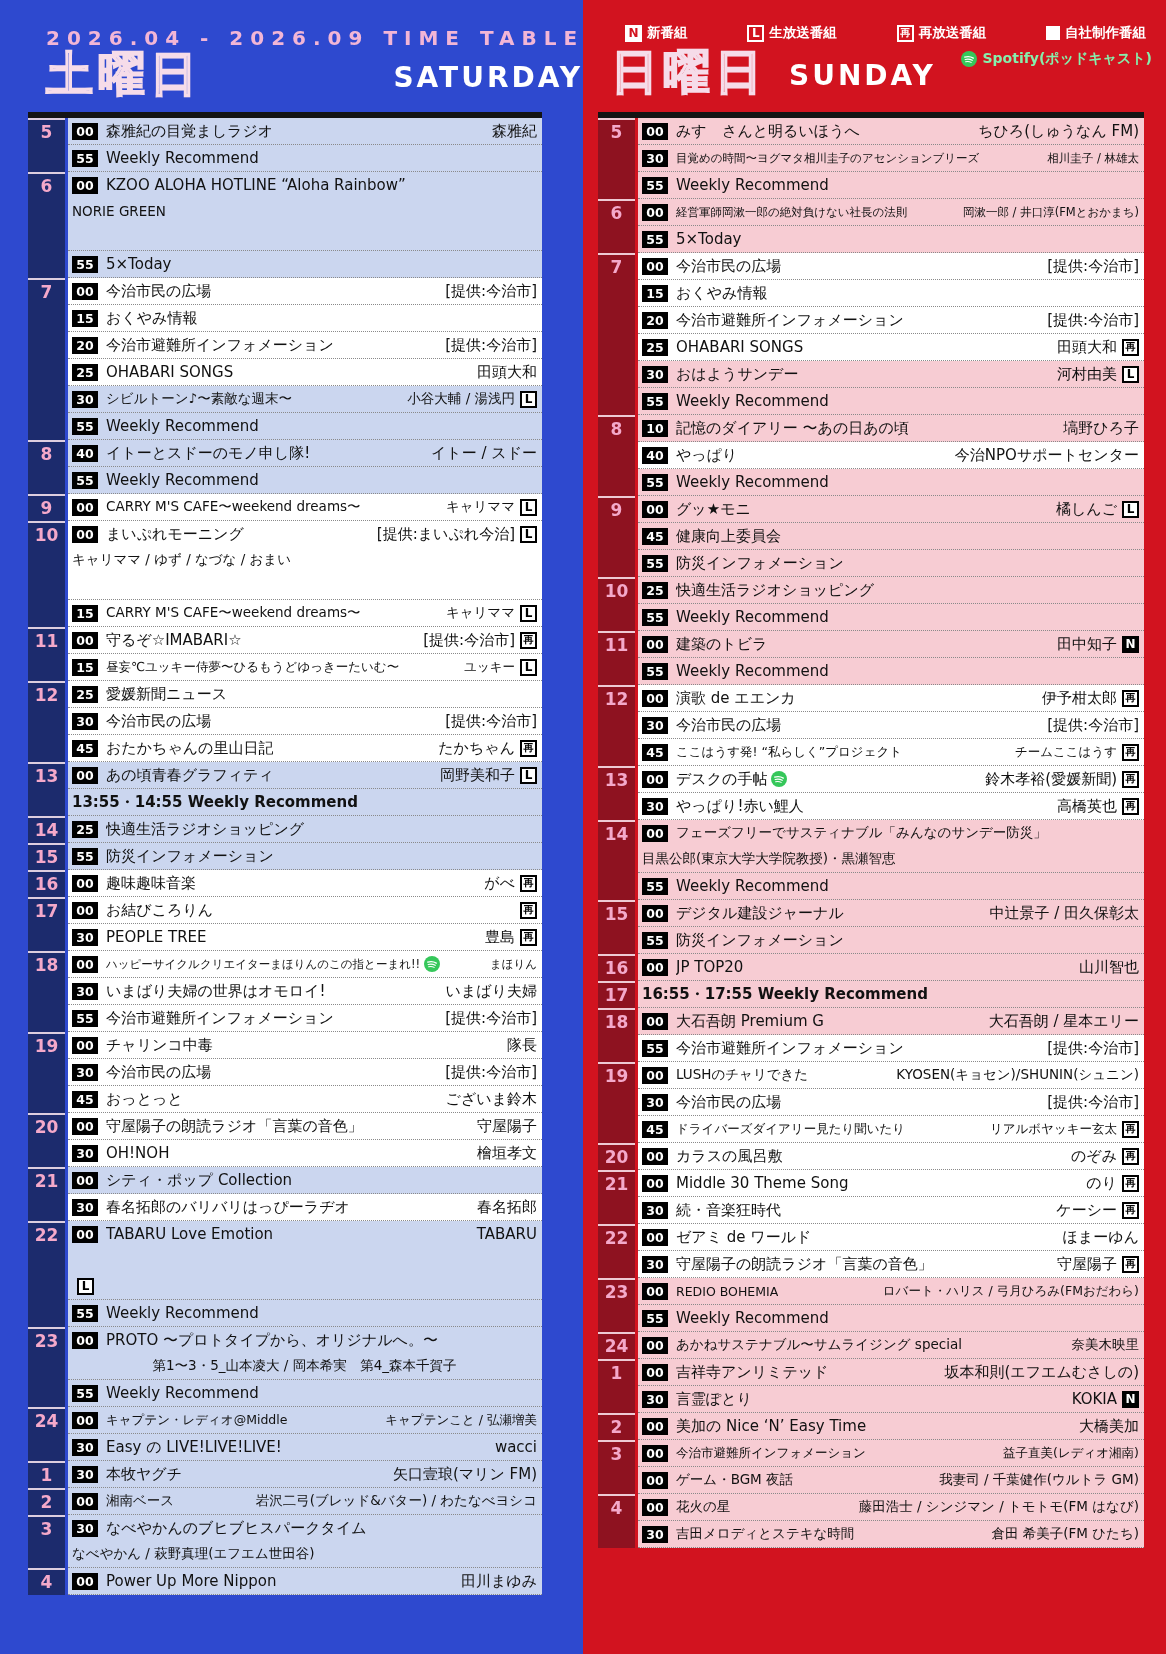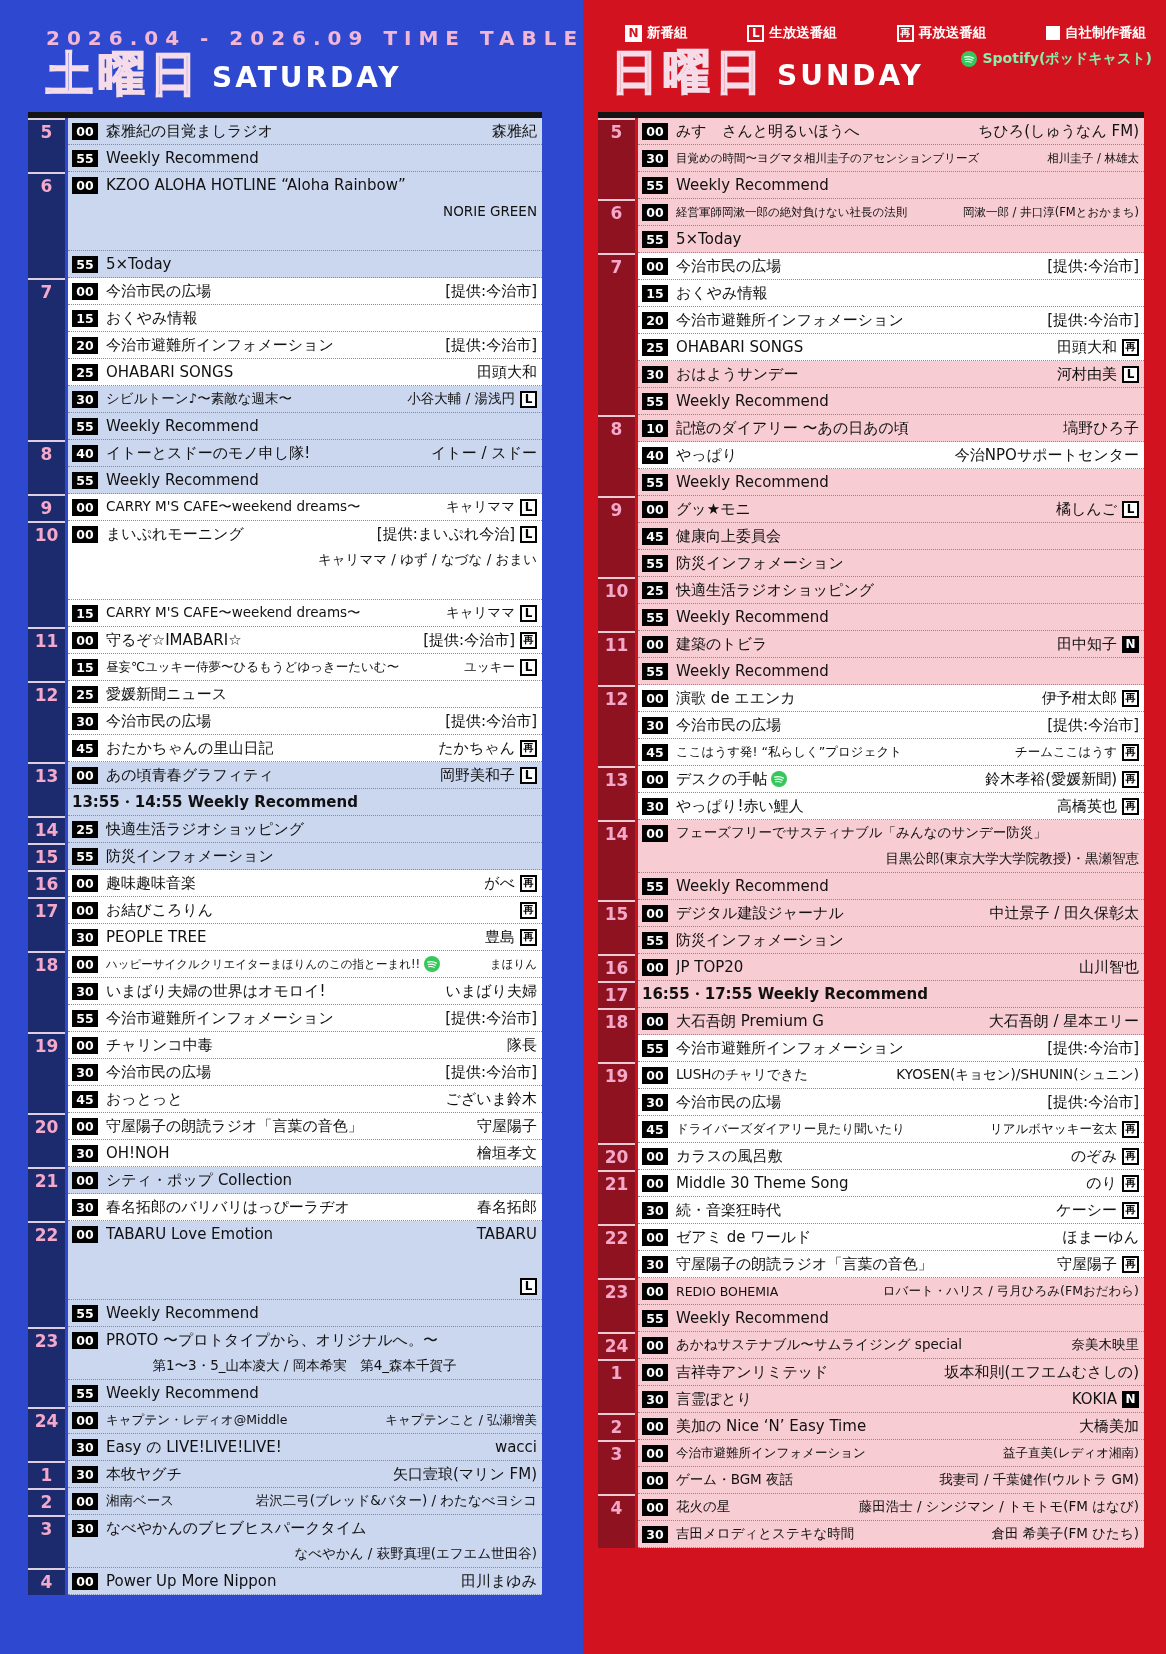--- a/index.html
+++ b/index.html
@@ -7,28 +7,28 @@
   .page{display:flex;width:1166px;height:1654px;overflow:hidden;}
   .half{width:583px;flex:none;box-sizing:border-box;}
   .half.sat{background:#2e49cf;}
   .half.sun{background:#d2131f;}
 
   
   .head{height:112px;box-sizing:border-box;position:relative;}
   .sat .head{padding:26px 0 0 46px;}
   .sun .head{padding:24px 14px 0 14px;}
   .tt-title{color:#f2b6d6;font-size:20px;font-weight:bold;letter-spacing:7px;white-space:nowrap;}
-  .dayline{display:flex;align-items:flex-end;}
+  .dayline{display:flex;align-items:flex-end;justify-content:space-between;}
   .day-jp{font-size:47px;font-weight:bold;letter-spacing:5px;line-height:1.0;
           color:rgba(255,255,255,0.10);-webkit-text-stroke:1.6px #f6dce9;}
   .day-en{font-size:28px;font-weight:bold;color:#fff;letter-spacing:3px;margin:0 0 3px 10px;}
   .legend-row{display:flex;justify-content:space-between;align-items:center;padding:0 6px 0 28px;margin-bottom:6px;}
   .lg{display:inline-flex;align-items:center;color:#fff;font-size:13.5px;font-weight:bold;white-space:nowrap;}
   .lg .mk{margin:0 5px 0 0;}
-  .sun .dayline{padding-left:14px;}
+  .sun .dayline{padding-left:14px;gap:12px;}
   .spot-legend{margin-left:auto;display:inline-flex;align-items:center;color:#86efac;font-size:14px;font-weight:bold;align-self:flex-start;margin-top:2px;white-space:nowrap;}
   .spot-legend .spot{margin-right:5px;}
 
   
   .tablewrap{border-top:6px solid #141414;}
   .sat .tablewrap{margin-left:28px;width:514px;}
   .sun .tablewrap{margin-left:15px;width:546px;}
   .row{display:flex;}
   .gut{width:37px;flex:none;display:flex;justify-content:center;align-items:flex-start;
        border-top:2px solid transparent;box-sizing:border-box;margin-right:3px;}
@@ -38,21 +38,21 @@
   .hournum{font-size:17px;font-weight:bold;color:#f4a9ca;line-height:25px;}
   .cell{flex:1;min-width:0;box-sizing:border-box;border-bottom:1px dotted #8a8a8a;background:#fff;padding:0 5px 0 4px;}
   .cell.tint-sat{background:#cbd6ef;}
   .cell.tint-sun{background:#f7ccd3;}
   .line{height:26px;display:flex;align-items:center;font-size:15px;color:#111;white-space:nowrap;}
   .line.bold{font-weight:bold;}
   .line.fs13{font-size:13.5px;}
   .line.fs12{font-size:12.5px;}
   .line.fs11{font-size:11.5px;}
   .exline{height:26px;display:flex;align-items:center;font-size:13.5px;color:#111;white-space:nowrap;}
-  .exline.a-r{justify-content:flex-end;}
+  .exline.a-r{justify-content:flex-start;}
   .exline.a-c{justify-content:center;}
   .chip{min-width:26px;height:17px;background:#000;color:#fff;font-size:12.5px;font-weight:bold;
         display:inline-flex;align-items:center;justify-content:center;margin-right:8px;flex:none;}
   .ti{overflow:hidden;text-overflow:clip;}
   .rt{margin-left:auto;padding-left:8px;}
   .mk{width:17px;height:17px;box-sizing:border-box;display:inline-flex;align-items:center;justify-content:center;
       font-weight:bold;flex:none;margin-left:5px;line-height:1;}
   .mk.b-live{border:2px solid #000;background:#fff;color:#000;font-size:12px;}
   .mk.b-rerun{border:2px solid #000;background:#fff;color:#000;font-size:10px;}
   .mk.b-new{background:#000;color:#fff;font-size:12px;}

